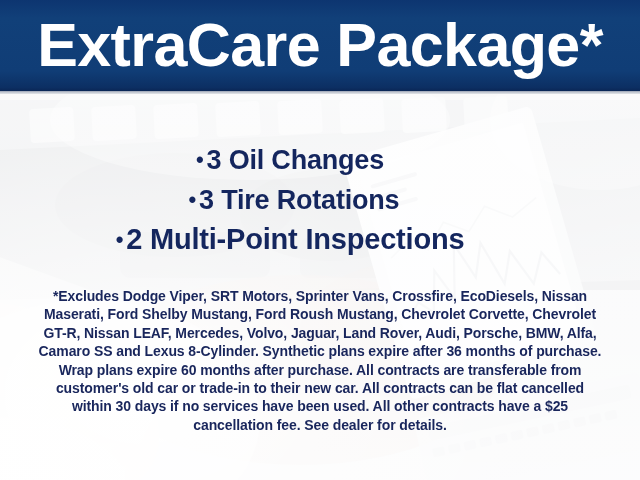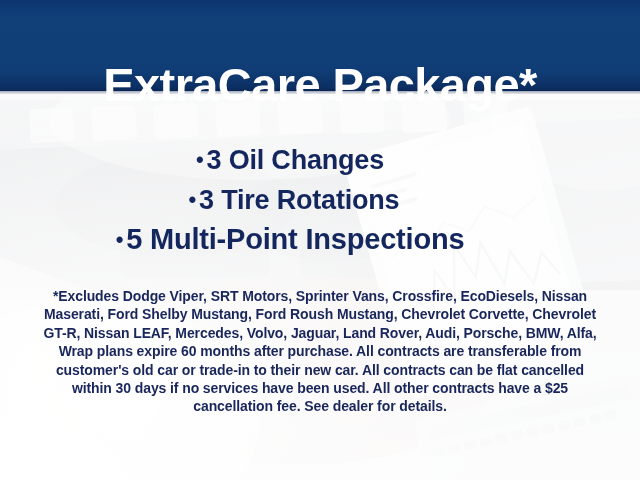--- a/index.html
+++ b/index.html
@@ -63,26 +63,25 @@
     background: linear-gradient(180deg, #9aa3b4 0%, #cfd3da 60%, #e2e4e8 100%);
   }
   .header-title {
     position: absolute;
     left: 0;
     top: 14px;
     width: 640px;
     text-align: center;
     color: #ffffff;
     font-family: "Liberation Sans", sans-serif;
-    font-size: 47px;
+    font-size: 61px;
     font-weight: bold;
     letter-spacing: -0.6px;
     line-height: 62px;
     white-space: nowrap;
-    margin-top: 40px;
   }
 
   
   .benefits {
     position: absolute;
     left: 0;
     top: 140px;
     width: 580px;
     text-align: center;
     color: #14265e;
@@ -229,27 +228,28 @@
   <div class="header-title">ExtraCare Package*</div>
 
   <div class="benefits">
     <div class="benefit-line l1">
       <span class="dot">•</span><span>3 Oil Changes</span>
     </div>
     <div class="benefit-line l2">
       <span class="dot">•</span><span>3 Tire Rotations</span>
     </div>
     <div class="benefit-line l3">
-      <span class="dot">•</span><span>5 Multi-Point Inspections</span>
+      <span class="dot">•</span><span>2 Multi-Point Inspections</span>
     </div>
   </div>
 
   <div class="disclaimer">
     <div class="dline">*Excludes Dodge Viper, SRT Motors, Sprinter Vans, Crossfire, EcoDiesels, Nissan</div>
     <div class="dline">Maserati, Ford Shelby Mustang, Ford Roush Mustang, Chevrolet Corvette, Chevrolet</div>
     <div class="dline">GT-R, Nissan LEAF, Mercedes, Volvo, Jaguar, Land Rover, Audi, Porsche, BMW, Alfa,</div>
+    <div class="dline">Camaro SS and Lexus 8-Cylinder. Synthetic plans expire after 36 months of purchase.</div>
     <div class="dline">Wrap plans expire 60 months after purchase. All contracts are transferable from</div>
     <div class="dline">customer's old car or trade-in to their new car. All contracts can be flat cancelled</div>
     <div class="dline">within 30 days if no services have been used. All other contracts have a $25</div>
     <div class="dline">cancellation fee. See dealer for details.</div>
   </div>
 
 </div>
 
 </body></html>

